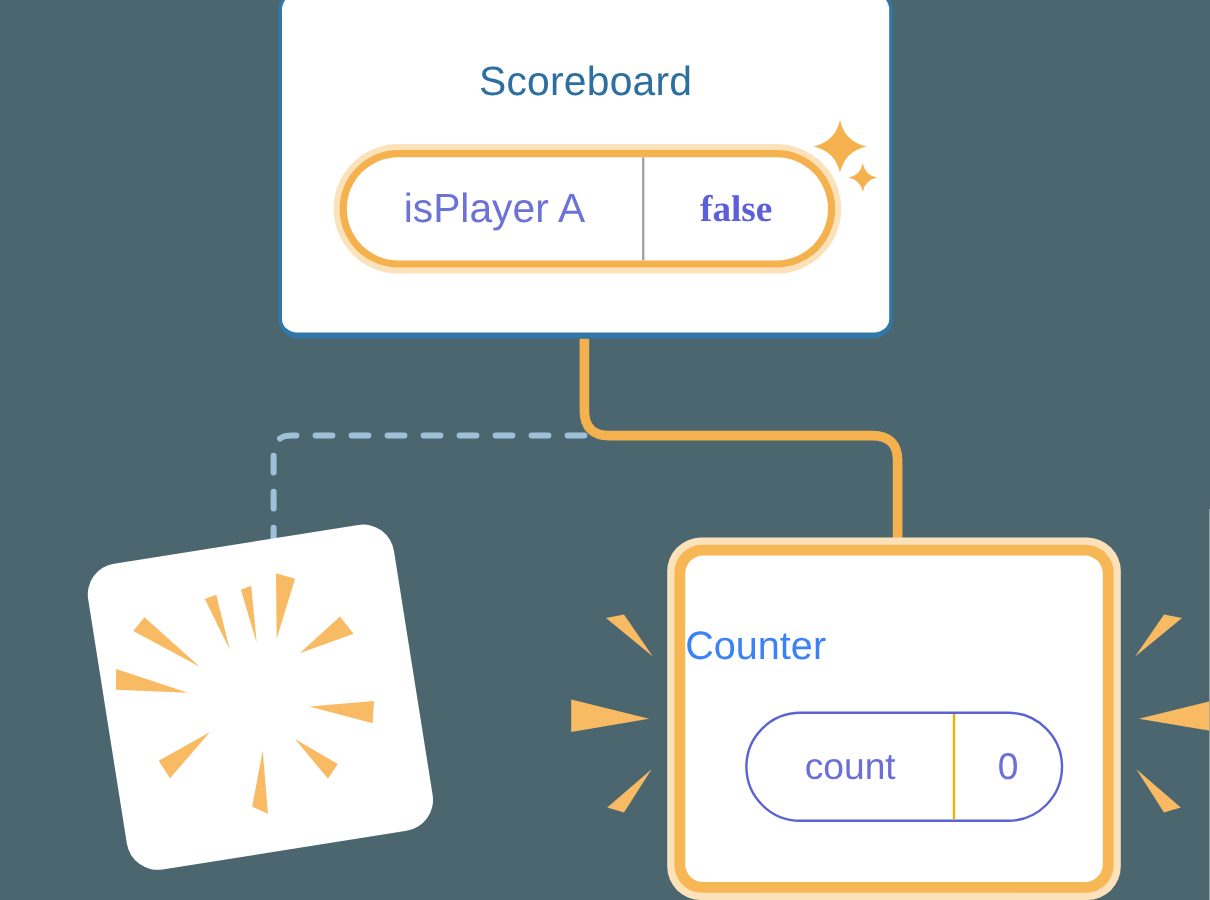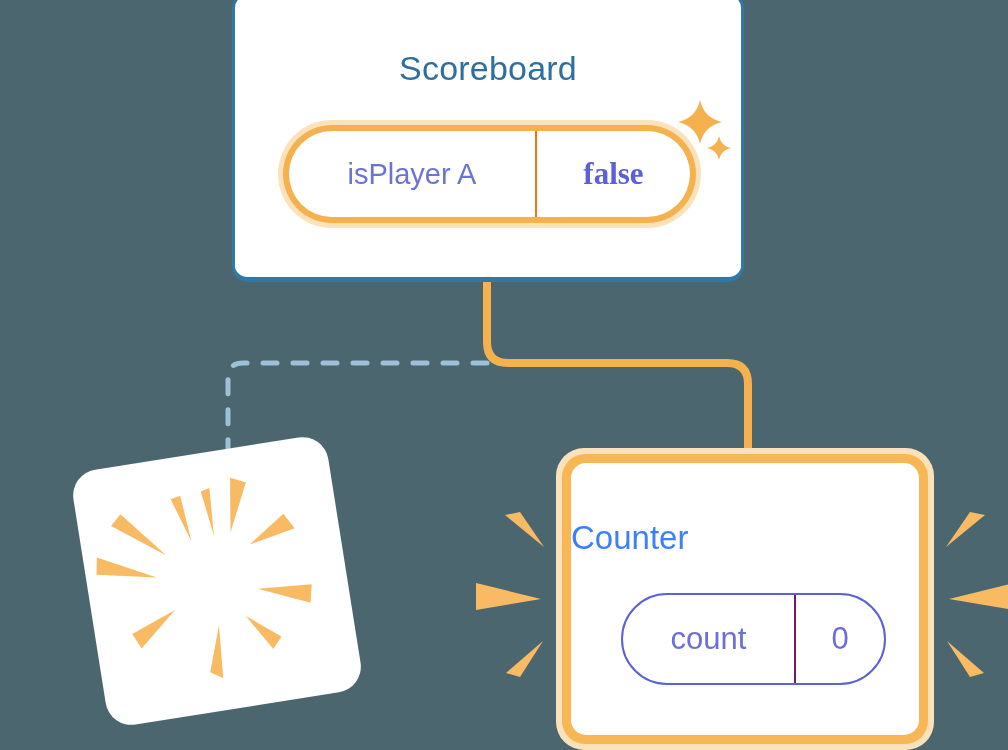--- a/index.html
+++ b/index.html
@@ -61,23 +61,23 @@
     width: 100%; height: 100%;
     background: #ffffff;
     border-radius: 43px;
     display: flex;
     align-items: stretch;
     overflow: hidden;
   }
   #sb-key {
     flex: 0 0 248px;
     display: flex; align-items: center; justify-content: center;
-    font-size: 29px;
+    font-size: 34px;
     color: #6b73d6;
-    border-right: 2px solid #f97316;
+    border-right: 2px solid #a3a3a3;
     white-space: nowrap;
   }
   #sb-val {
     flex: 1;
     display: flex; align-items: center; justify-content: center;
     font-size: 31px;
     font-weight: bold;
     color: #5b5fd9;
     white-space: nowrap;
     font-family: Liberation Serif, serif;
@@ -123,21 +123,21 @@
     display: flex;
     align-items: stretch;
     overflow: hidden;
     background: #ffffff;
   }
   #ct-key {
     flex: 0 0 173px;
     display: flex; align-items: center; justify-content: center;
     font-size: 31px;
     color: #6b6fd8;
-    border-right: 2px solid #701a75;
+    border-right: 2px solid #eab308;
     white-space: nowrap;
   }
   #ct-val {
     flex: 1;
     display: flex; align-items: center; justify-content: center;
     font-size: 31px;
     color: #6b6fd8;
     white-space: nowrap;
   }
 

